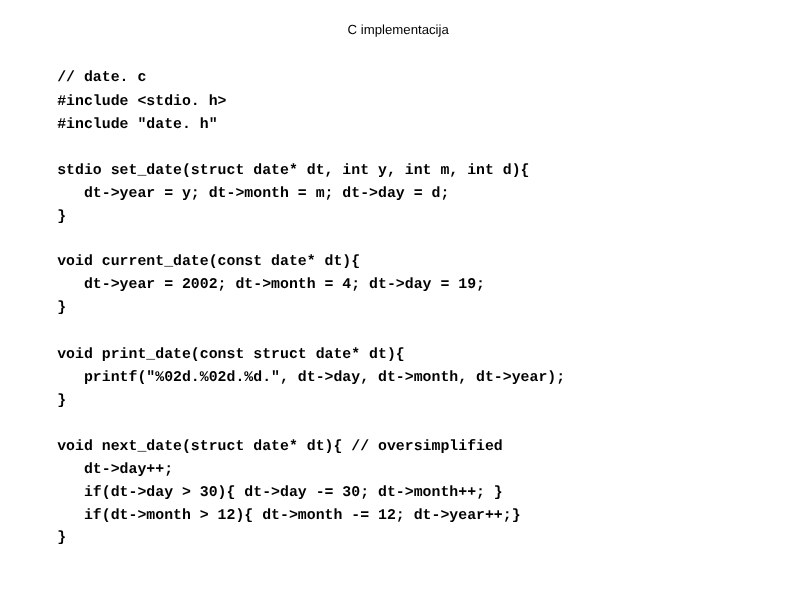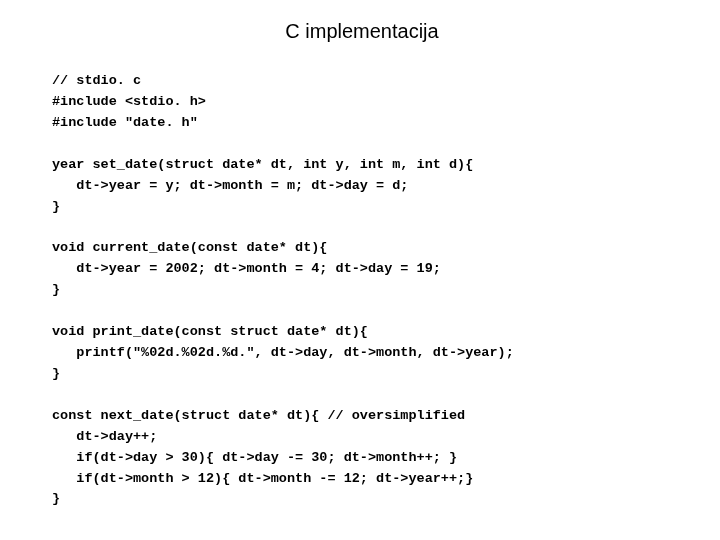--- a/index.html
+++ b/index.html
@@ -15,53 +15,53 @@
       color: #000000;
       overflow: hidden;
     }
     .container {
       width: 100%;
       height: 100%;
       padding: 20px 48px 20px 52px;
     }
     .title {
       text-align: center;
-      font-size: 20px;
+      font-size: 12px;
       font-weight: normal;
       font-family: Arial, sans-serif;
       margin-bottom: 28px;
     }
     .code-block {
       font-family: "Courier New", monospace;
       font-weight: bold;
       font-size: 13.5px;
       line-height: 1.55;
       white-space: pre;
     }
   </style>
 </head>
 <body>
 
 <div class="container">
   <div class="title">C implementacija</div>
 
-  <div class="code-block"><span>// stdio. c</span>
+  <div class="code-block"><span>// date. c</span>
 <span>#include &lt;stdio. h&gt;</span>
 <span>#include "date. h"</span>
 
-<span>year set_date(struct date* dt, int y, int m, int d){</span>
+<span>stdio set_date(struct date* dt, int y, int m, int d){</span>
 <span>   dt-&gt;year = y; dt-&gt;month = m; dt-&gt;day = d;</span>
 <span>}</span>
 
 <span>void current_date(const date* dt){</span>
 <span>   dt-&gt;year = 2002; dt-&gt;month = 4; dt-&gt;day = 19;</span>
 <span>}</span>
 
 <span>void print_date(const struct date* dt){</span>
 <span>   printf("%02d.%02d.%d.", dt-&gt;day, dt-&gt;month, dt-&gt;year);</span>
 <span>}</span>
 
-<span>const next_date(struct date* dt){ // oversimplified</span>
+<span>void next_date(struct date* dt){ // oversimplified</span>
 <span>   dt-&gt;day++;</span>
 <span>   if(dt-&gt;day &gt; 30){ dt-&gt;day -= 30; dt-&gt;month++; }</span>
 <span>   if(dt-&gt;month &gt; 12){ dt-&gt;month -= 12; dt-&gt;year++;}</span>
 <span>}</span></div>
 </div>
 
 </body></html>

